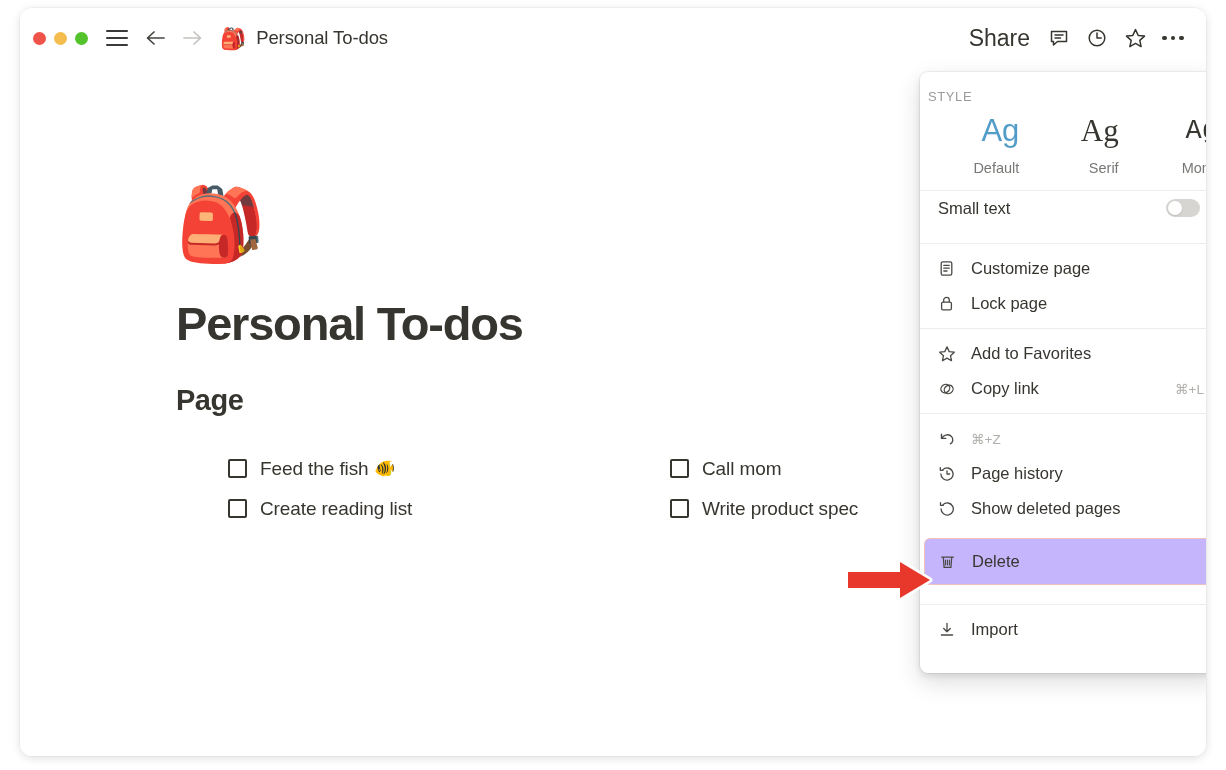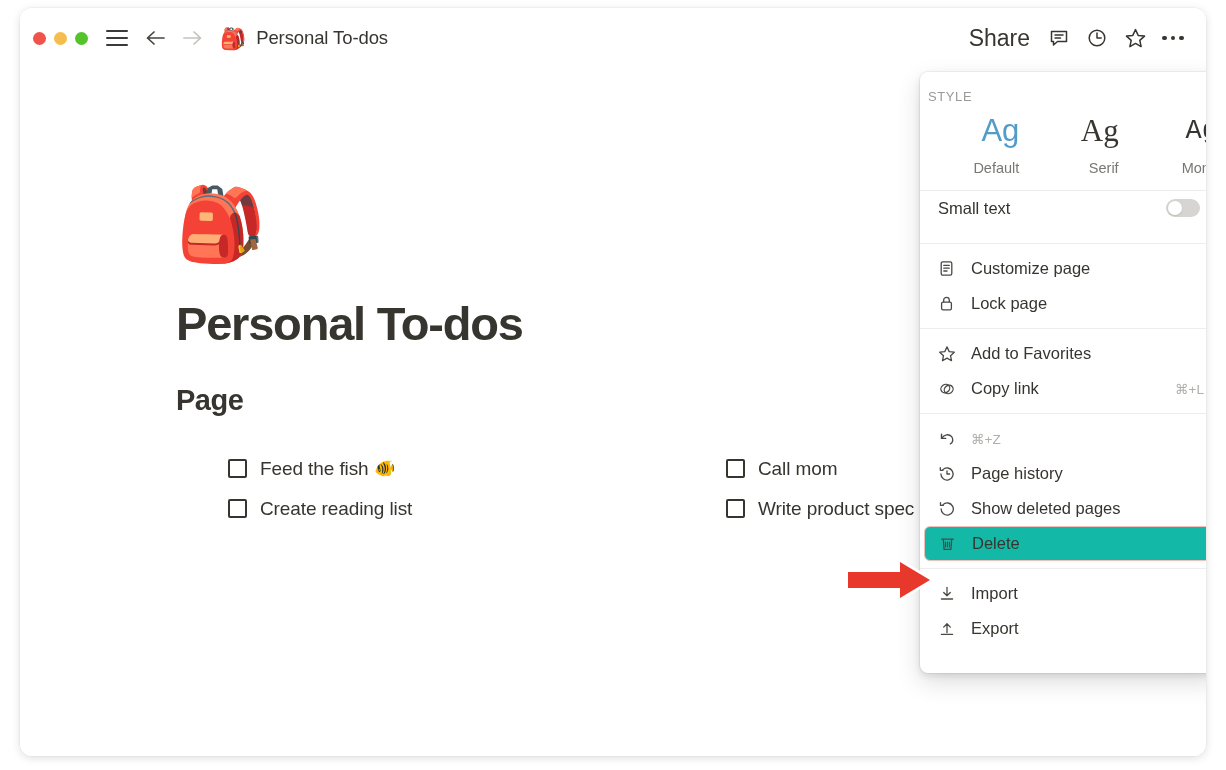--- a/index.html
+++ b/index.html
@@ -145,21 +145,21 @@
   .todo-grid {
     margin-top: 32px;
     position: relative;
     width: 760px;
   }
   .todo-col {
     position: absolute;
     top: 0;
   }
   .todo-col.left  { left: 24px; }
-  .todo-col.right { left: 522px; }
+  .todo-col.right { left: 466px; }
 
   .todo-item {
     display: flex;
     align-items: center;
     height: 40px;
     cursor: pointer;
     white-space: nowrap;
     padding-left: 28px;
   }
   .checkbox {
@@ -279,25 +279,25 @@
   }
   .mi-shortcut {
     font-size: 13.5px;
     color: #b0afab;
     white-space: nowrap;
   }
 
   .menu-group { padding: 7px 0 7px 0; }
 
   .menu-item.danger-highlight {
-    background: #14b8a6;
+    background: #c4b5fd;
     border: 1.5px solid #f0c0bb;
     border-radius: 6px;
-    margin: 0 4px;
-    height: 35px;
+    margin: 12px 4px;
+    height: 47px;
     padding-left: 14px;
   }
 
   
   .anno-arrow {
     position: absolute;
     left: 842px;
     top: 556px;
     width: 120px;
     height: 48px;
@@ -537,29 +537,20 @@
 
       <div class="menu-group">
         <div class="menu-item">
           <span class="mi-icon">
             <svg width="18" height="18" viewBox="0 0 18 18">
               <path d="M9 2.3 V10.6 M5.7 7.5 L9 10.8 L12.3 7.5" stroke="#4a4945" stroke-width="1.3" fill="none" stroke-linecap="round" stroke-linejoin="round"></path>
               <path d="M3.4 14 H14.6" stroke="#4a4945" stroke-width="1.3" stroke-linecap="round"></path>
             </svg>
           </span>
           <span class="mi-label">Import</span>
-        </div>
-        <div class="menu-item">
-          <span class="mi-icon">
-            <svg width="18" height="18" viewBox="0 0 18 18">
-              <path d="M9 12.6 V3.8 M5.7 7.1 L9 3.8 L12.3 7.1" stroke="#4a4945" stroke-width="1.3" fill="none" stroke-linecap="round" stroke-linejoin="round"></path>
-              <path d="M3.4 14.4 H14.6" stroke="#4a4945" stroke-width="1.3" stroke-linecap="round"></path>
-            </svg>
-          </span>
-          <span class="mi-label">Export</span>
         </div>
       </div>
 
     </div>
 
   </div>
 
   <div class="anno-arrow">
     <svg width="120" height="48" viewBox="0 0 120 48">
       <g>

